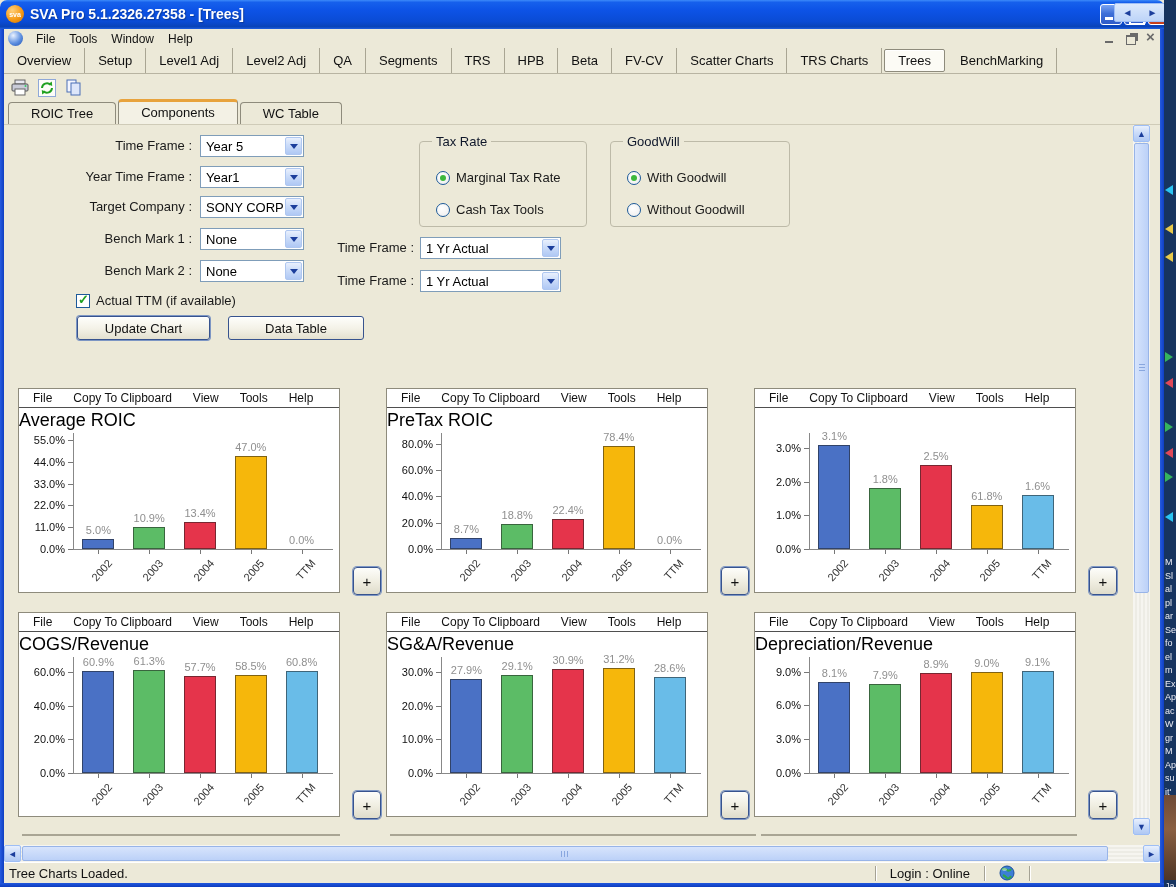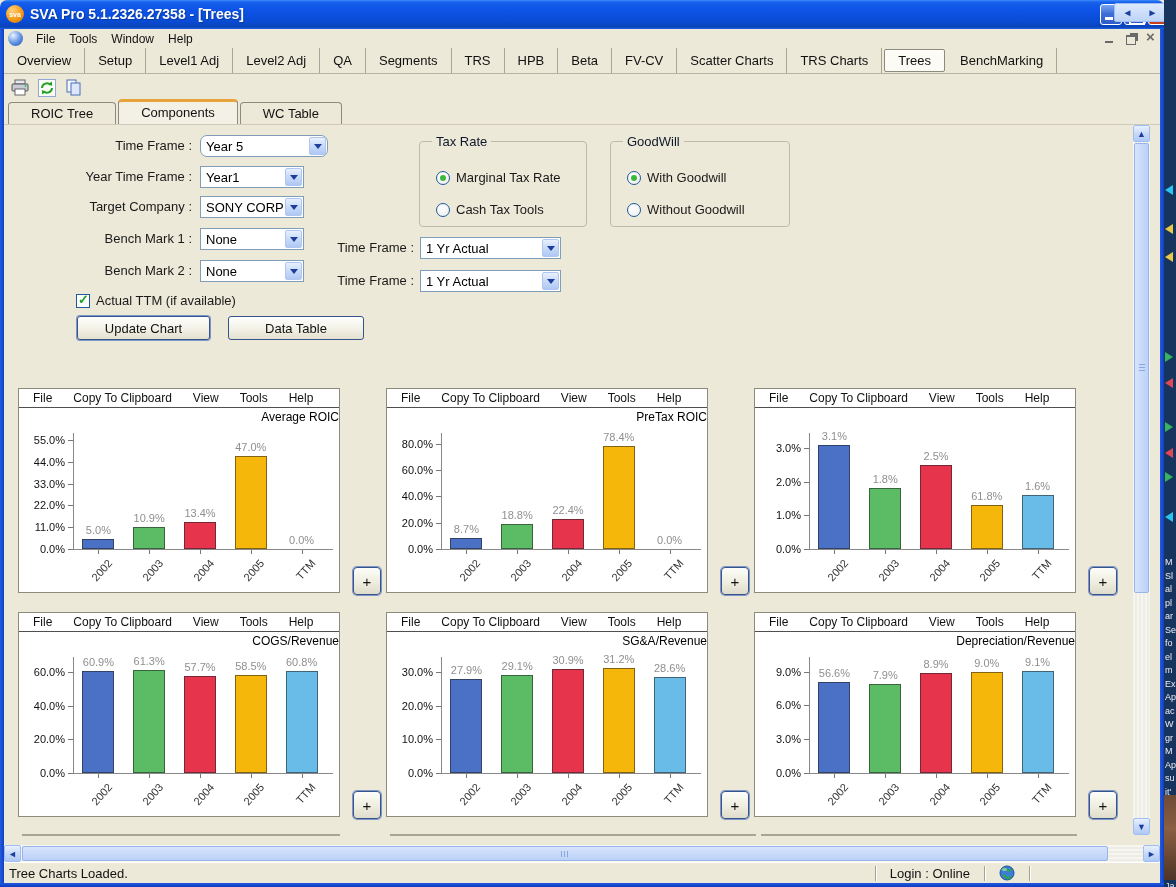--- a/index.html
+++ b/index.html
@@ -69,21 +69,21 @@
   .checkbox-row{position:absolute;display:flex;align-items:center;gap:6px;}
   .checkbox{width:14px;height:14px;border:1px solid #1D5A99;background:#fff;position:relative;}
   .checkbox.checked::after{content:"✓";position:absolute;left:1px;top:-3px;color:#21A121;font-size:13px;font-weight:bold;}
   .checkbox-label{font-size:13px;color:#1A1A1A;}
   .xp-btn{position:absolute;height:24px;background:linear-gradient(180deg,#FEFEFB,#F3F1E6 55%,#E3E0CF);border:1px solid #37538E;border-radius:3px;font-size:13px;color:#111;display:flex;align-items:center;justify-content:center;box-shadow:inset 0 1px 0 #fff,0 0 0 1px #7D96C4;}
 
   
   .chart-panel{position:absolute;width:322px;height:205px;background:#fff;border:1px solid #8E8B7C;}
   .chart-menubar{position:absolute;left:0;top:0;width:100%;height:19px;border-bottom:1px solid #4F4F4F;display:flex;align-items:center;padding-left:14px;}
   .chart-menu-item{font-size:12px;color:#111;margin-right:21px;white-space:nowrap;}
-  .chart-title{position:absolute;left:0;top:21px;width:100%;text-align:right;font-size:12px;color:#000;}
+  .chart-title{position:absolute;left:0;top:21px;width:100%;text-align:left;font-size:18px;color:#000;}
   .ylab{position:absolute;width:46px;text-align:right;font-size:11px;color:#111;}
   .ytick{position:absolute;height:1px;width:5px;background:#777;}
   .xtick{position:absolute;width:1px;height:4px;background:#777;}
   .axis-v{position:absolute;width:1px;background:#888;}
   .axis-h{position:absolute;height:1px;background:#888;}
   .bar{position:absolute;border:1px solid rgba(30,30,30,0.55);}
   .bar-label{position:absolute;font-size:11px;color:#8F8F8F;text-align:center;white-space:nowrap;}
   .xlab-anchor{position:absolute;width:0;height:0;}
   .xlab{position:absolute;right:0;top:0;font-size:11px;color:#333;white-space:nowrap;transform:rotate(-48deg);transform-origin:100% 0%;}
   .plus-btn{position:absolute;width:28px;height:28px;background:linear-gradient(180deg,#FDFDFA,#EFEDE0 55%,#DFDCCB);border:1px solid #37538E;border-radius:4px;font-size:15px;color:#111;display:flex;align-items:center;justify-content:center;box-shadow:0 0 0 1px #7D96C4;}
@@ -499,21 +499,21 @@
             <div class="axis-h" style="left: 54px; top: 160px; width: 260px;"></div>
             <div class="ylab" style="left: 0px; top: 154px;">0.0%</div>
             <div class="ytick" style="left: 49px; top: 160px;"></div>
             <div class="ylab" style="left: 0px; top: 120.214px;">3.0%</div>
             <div class="ytick" style="left: 49px; top: 126.214px;"></div>
             <div class="ylab" style="left: 0px; top: 86.4272px;">6.0%</div>
             <div class="ytick" style="left: 49px; top: 92.4272px;"></div>
             <div class="ylab" style="left: 0px; top: 52.6408px;">9.0%</div>
             <div class="ytick" style="left: 49px; top: 58.6408px;"></div>
             <div class="bar" style="left: 63.4px; top: 68.7767px; width: 32px; height: 91.2233px; background: rgb(74, 113, 197);"></div>
-            <div class="bar-label" style="left: 54.4px; width: 50px; top: 53.7767px;">56.6%</div>
+            <div class="bar-label" style="left: 54.4px; width: 50px; top: 53.7767px;">8.1%</div>
             <div class="xtick" style="left: 79.4px; top: 161px;"></div>
             <div class="xlab-anchor" style="left: 86.4px; top: 168px;">
               <div class="xlab">2002</div>
             </div>
             <div class="bar" style="left: 114.2px; top: 71.0291px; width: 32px; height: 88.9709px; background: rgb(92, 188, 102);"></div>
             <div class="bar-label" style="left: 105.2px; width: 50px; top: 56.0291px;">7.9%</div>
             <div class="xtick" style="left: 130.2px; top: 161px;"></div>
             <div class="xlab-anchor" style="left: 137.2px; top: 168px;">
               <div class="xlab">2003</div>
             </div>
@@ -541,21 +541,21 @@
       <div class="row3-hint" style="left:18px;top:709px;width:318px;"></div>
       <div class="row3-hint" style="left:386px;top:709px;width:366px;"></div>
       <div class="row3-hint" style="left:757px;top:709px;width:316px;"></div>
 
       <div class="vscroll">
         <div class="sb-btn" style="left:0;top:0;">▲</div>
         <div class="vthumb" style="top:18px;height:450px;"></div>
         <div class="sb-btn" style="left:0;bottom:0;">▼</div>
       </div>
     <div class="form-label" style="left: 0px; width: 188px; top: 13px;">Time Frame :</div>
-        <div class="combo" style="left: 196px; top: 10px; width: 128px; border-radius: 7px;">
+        <div class="combo" style="left: 196px; top: 10px; width: 104px;">
           <span class="val">Year 5</span>
           <span class="btn"></span>
         </div>
         <div class="form-label" style="left: 0px; width: 188px; top: 44px;">Year Time Frame :</div>
         <div class="combo" style="left: 196px; top: 41px; width: 104px;">
           <span class="val">Year1</span>
           <span class="btn"></span>
         </div>
         <div class="form-label" style="left: 0px; width: 188px; top: 74px;">Target Company :</div>
         <div class="combo" style="left: 196px; top: 71px; width: 104px;">

